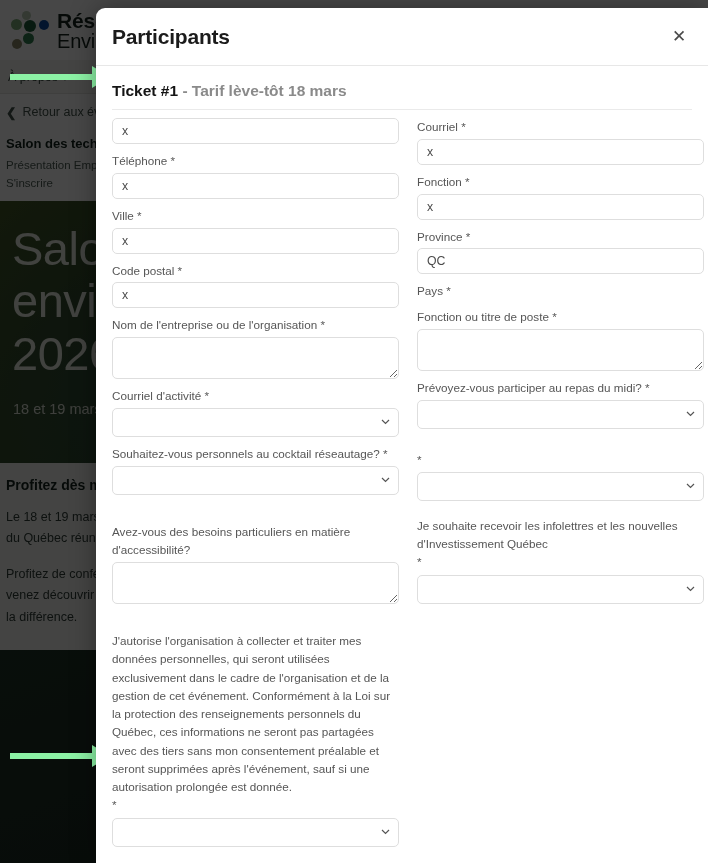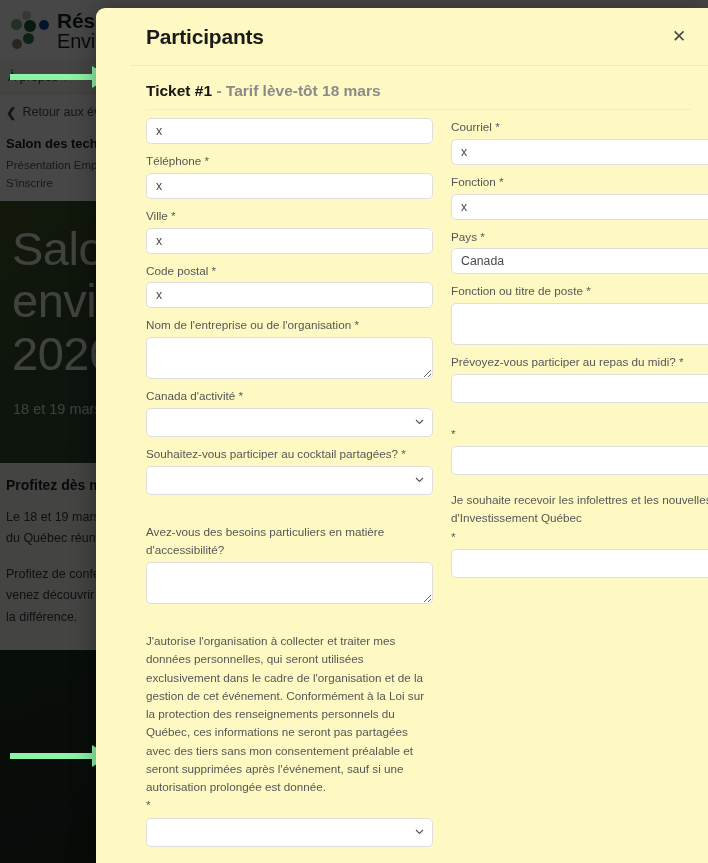--- a/index.html
+++ b/index.html
@@ -182,25 +182,24 @@
     border-bottom: 11px solid transparent;
     border-left: 18px solid #8cf2a5;
   }
 
   
   #modal {
     position: absolute;
     z-index: 100;
     left: 96px; top: 8px;
     width: 612px; height: 855px;
-    background: #fef9c3;
+    background: #ffffff;
     border-radius: 9px 0 0 0;
     overflow: hidden;
     box-shadow: 0 0 26px rgba(0,0,0,0.35);
-    padding-left: 34px;
   }
   .modal-head {
     height: 58px;
     display: flex;
     align-items: center;
     padding: 0 16px 0 16px;
     border-bottom: 1px solid #e7e7e7;
   }
   .modal-title {
     flex: 1;
@@ -407,33 +406,33 @@
           <label class="flabel">Code postal *</label>
           <input class="inp" value="x" style="">
         </div>
 
         <div class="field">
           <label class="flabel">Nom de l'entreprise ou de l'organisation *</label>
           <textarea class="ta" style=""></textarea>
         </div>
 
         <div class="field">
-          <label class="flabel">Canada d'activité *</label>
+          <label class="flabel">Courriel d'activité *</label>
           <div class="sel-wrap">
             <select class="sel"><option></option></select>
             <span class="chev">
                 <svg width="9" height="6" viewBox="0 0 9 6">
                   <path d="M1 1 L4.5 4.5 L8 1" stroke="#555" stroke-width="1.2" fill="none"></path>
                 </svg>
               </span>
           </div>
         </div>
 
         <div class="field">
-          <label class="flabel">Souhaitez-vous participer au cocktail partagées? *</label>
+          <label class="flabel">Souhaitez-vous personnels au cocktail réseautage? *</label>
           <div class="sel-wrap">
             <select class="sel"><option></option></select>
             <span class="chev">
                 <svg width="9" height="6" viewBox="0 0 9 6">
                   <path d="M1 1 L4.5 4.5 L8 1" stroke="#555" stroke-width="1.2" fill="none"></path>
                 </svg>
               </span>
           </div>
         </div>
 
@@ -467,24 +466,27 @@
         <div class="field">
           <label class="flabel">Courriel *</label>
           <input class="inp" value="x" style="">
         </div>
 
         <div class="field">
           <label class="flabel">Fonction *</label>
           <input class="inp" value="x" style="">
         </div>
 
+        <div class="field">
+          <label class="flabel">Province *</label>
+          <input class="inp" value="QC" style="">
+        </div>
 
         <div class="field">
           <label class="flabel">Pays *</label>
-          <input class="inp" value="Canada" style="">
         </div>
 
         <div class="field">
           <label class="flabel">Fonction ou titre de poste *</label>
           <textarea class="ta" style=""></textarea>
         </div>
 
         <div class="field">
           <label class="flabel">Prévoyez-vous participer au repas du midi? *</label>
           <div class="sel-wrap">

